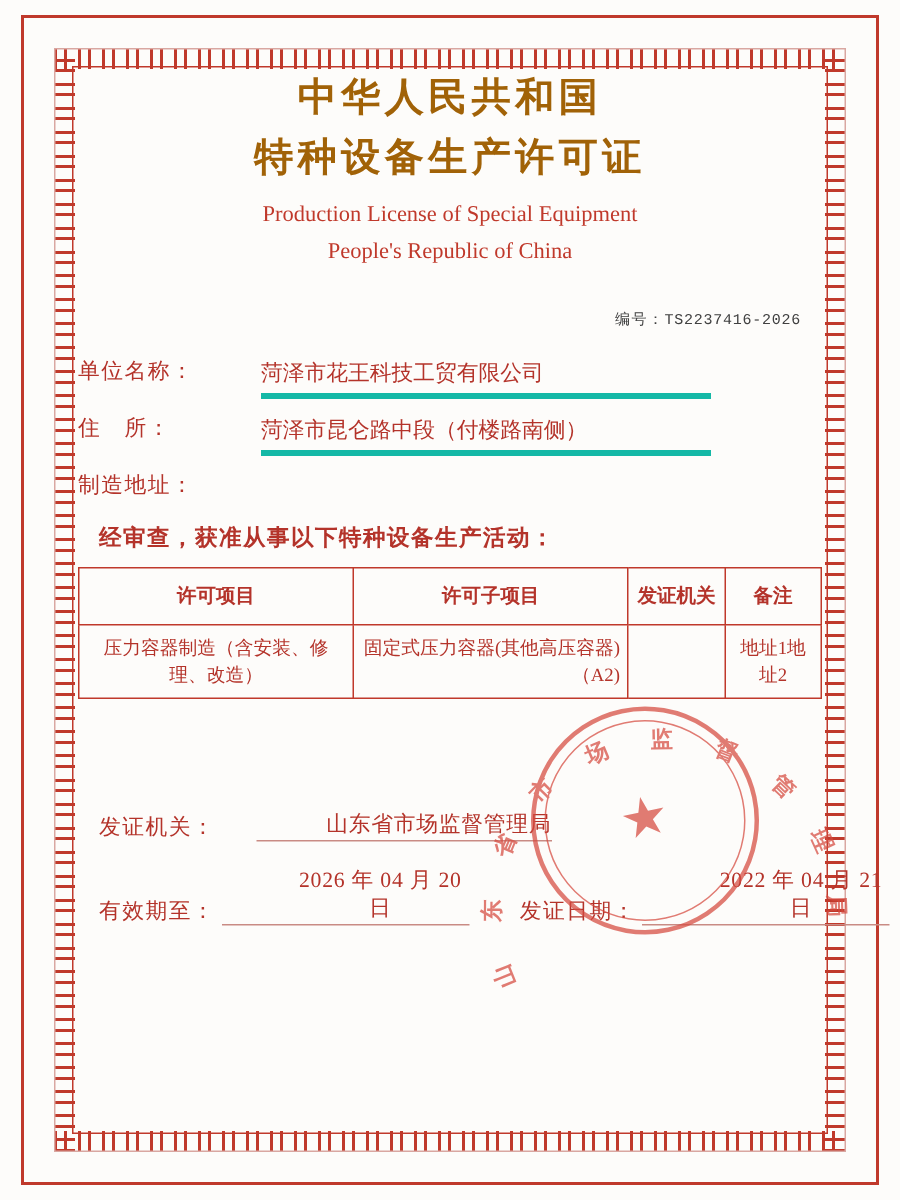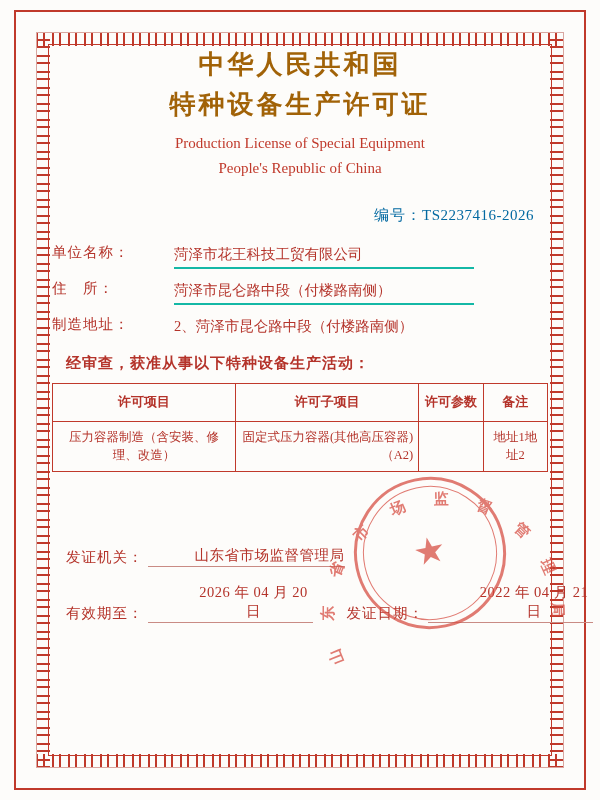--- a/index.html
+++ b/index.html
@@ -116,22 +116,23 @@
   }
   .title-en.second {
     margin-top: 1px;
   }
 
   
   .serial-row {
     margin-top: 26px;
     text-align: right;
     padding-right: 14px;
-    color: #0369a1;
-    font-size: 15px;
+    color: #404040;
+    font-size: 10px;
+    font-family: Liberation Mono, monospace;
   }
   .serial-row .label { letter-spacing: 1px; }
   .serial-row .value { letter-spacing: 0.5px; }
 
   
   .fields {
     margin-top: 18px;
     color: #b4332a;
     font-size: 14.5px;
   }
@@ -153,21 +154,21 @@
   .field-value {
     flex: 1 1 auto;
     position: relative;
     padding-left: 2px;
     line-height: 1.6;
   }
   .field-value .line {
     display: block;
   }
   .ul {
-    border-bottom: 2px solid #14b8a6;
+    border-bottom: 4px solid #14b8a6;
     display: inline-block;
     min-width: 230px;
     padding-bottom: 1px;
   }
   .ul.wide { min-width: 300px; }
 
   
   .approval {
     margin-top: 16px;
     margin-left: 14px;
@@ -213,20 +214,21 @@
     margin-top: 74px;
     color: #b4332a;
     font-size: 14.5px;
     position: relative;
   }
   .footer-row {
     display: flex;
     align-items: flex-end;
     margin-bottom: 16px;
     margin-left: 14px;
+    gap: 23px;
   }
   .footer-row .f-label {
     letter-spacing: 1px;
     white-space: nowrap;
   }
   .footer-row .f-value {
     margin-left: 4px;
     border-bottom: 1px solid #c98b84;
     min-width: 150px;
     padding-bottom: 1px;
@@ -337,34 +339,33 @@
       <div class="field-row">
         <div class="field-label spaced">住　所：</div>
         <div class="field-value">
           <span class="ul wide">菏泽市昆仑路中段（付楼路南侧）</span>
         </div>
       </div>
 
       <div class="field-row">
         <div class="field-label">制造地址：</div>
         <div class="field-value">
-          <span class="line">2、菏泽市昆仑路中段（付楼路南侧）</span>
         </div>
       </div>
 
     </div>
 
     <div class="approval">经审查，获准从事以下特种设备生产活动：</div>
 
     <table class="license-table">
       <thead>
         <tr>
           <th class="col-item">许可项目</th>
           <th class="col-sub">许可子项目</th>
-          <th class="col-param th-narrow">许可参数</th>
+          <th class="col-param th-narrow">发证机关</th>
           <th class="col-note th-narrow">备注</th>
         </tr>
       </thead>
       <tbody>
         <tr>
           <td class="cell-item">压力容器制造（含安装、修理、改造）</td>
           <td class="cell-sub">固定式压力容器(其他高压容器)（A2)</td>
           <td class="cell-param"></td>
           <td class="cell-note">地址1地址2</td>
         </tr>

